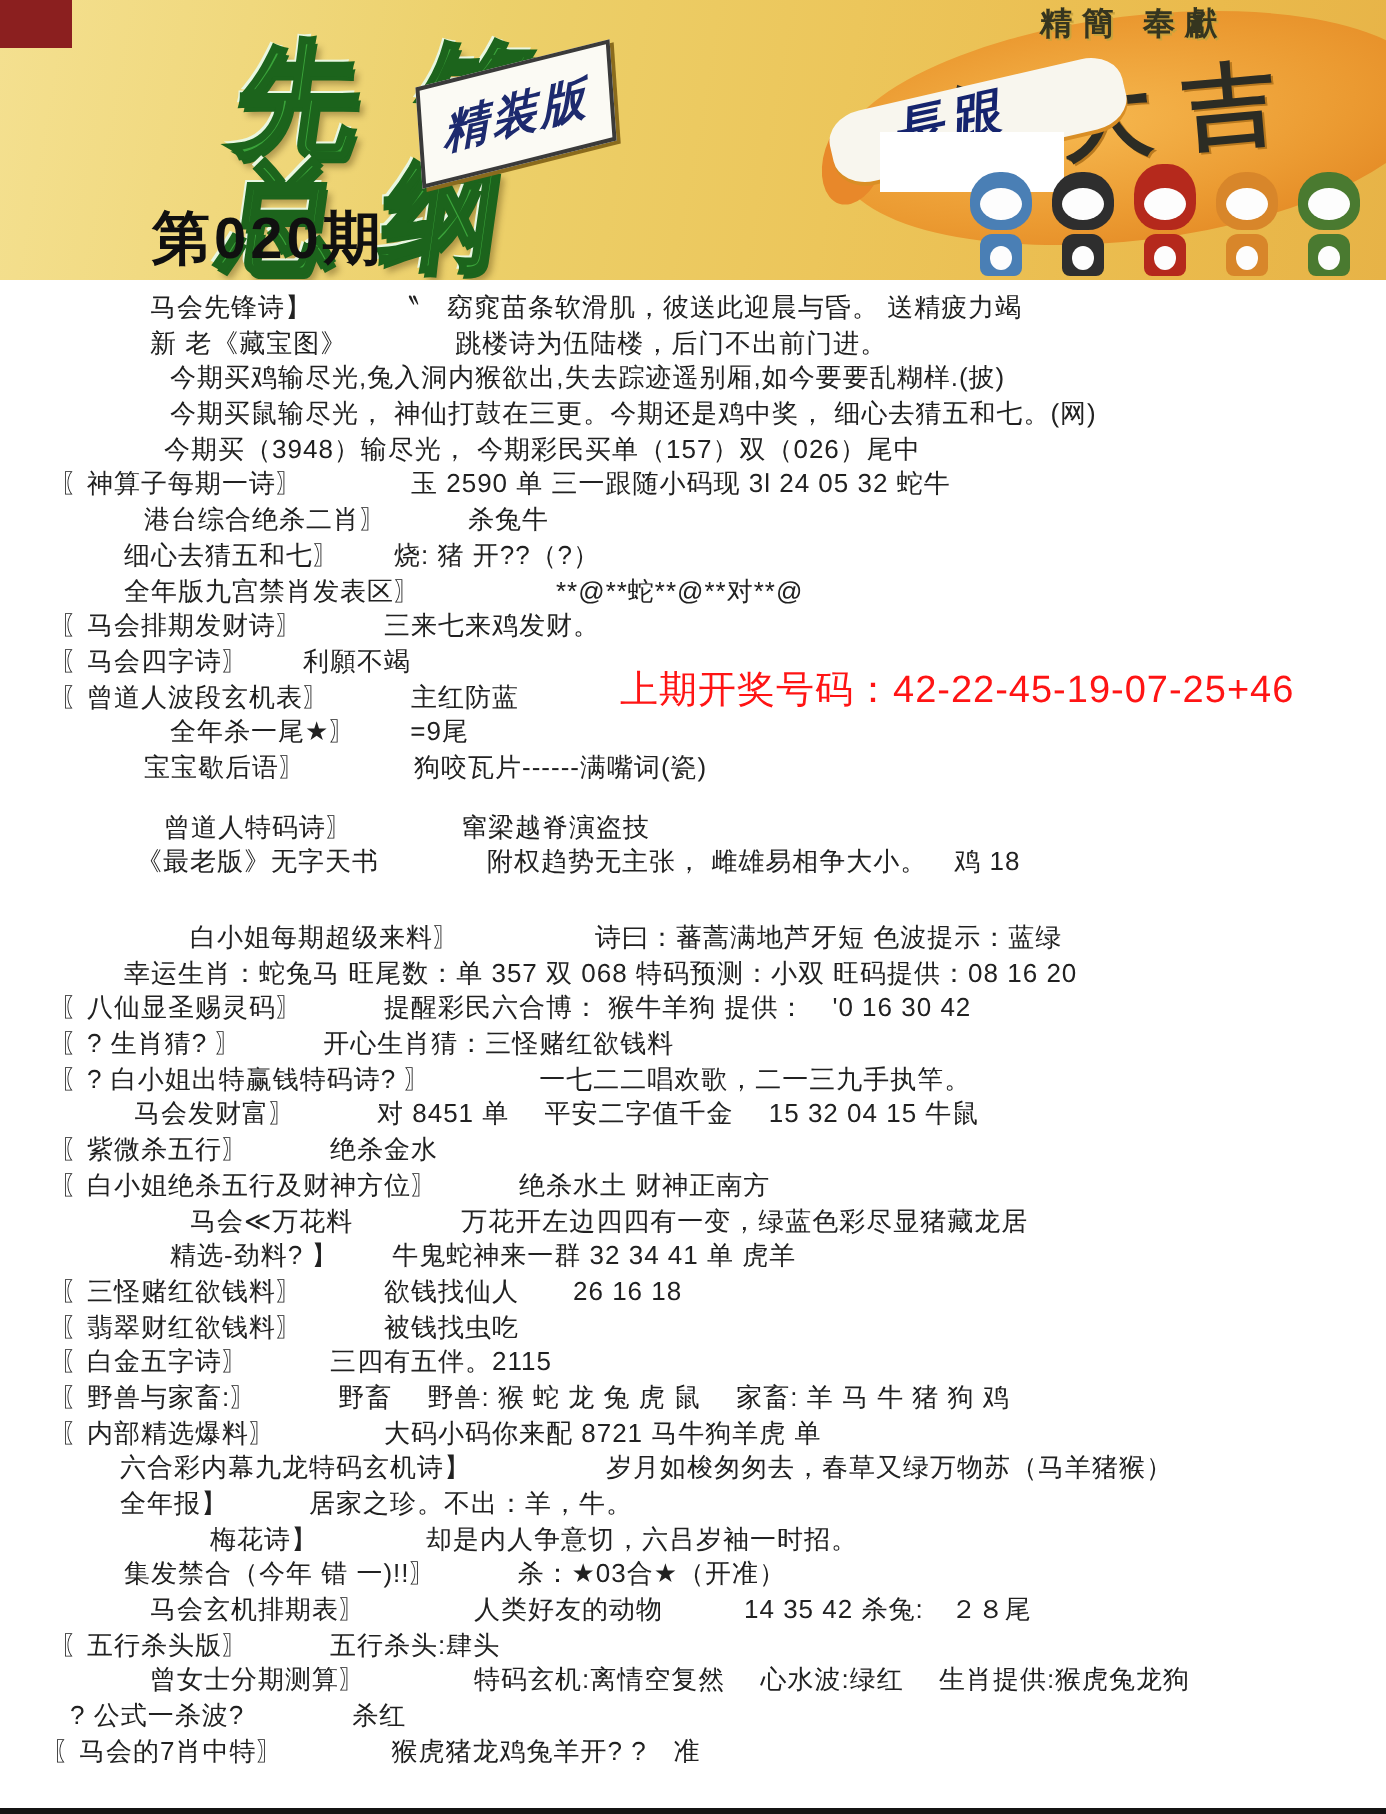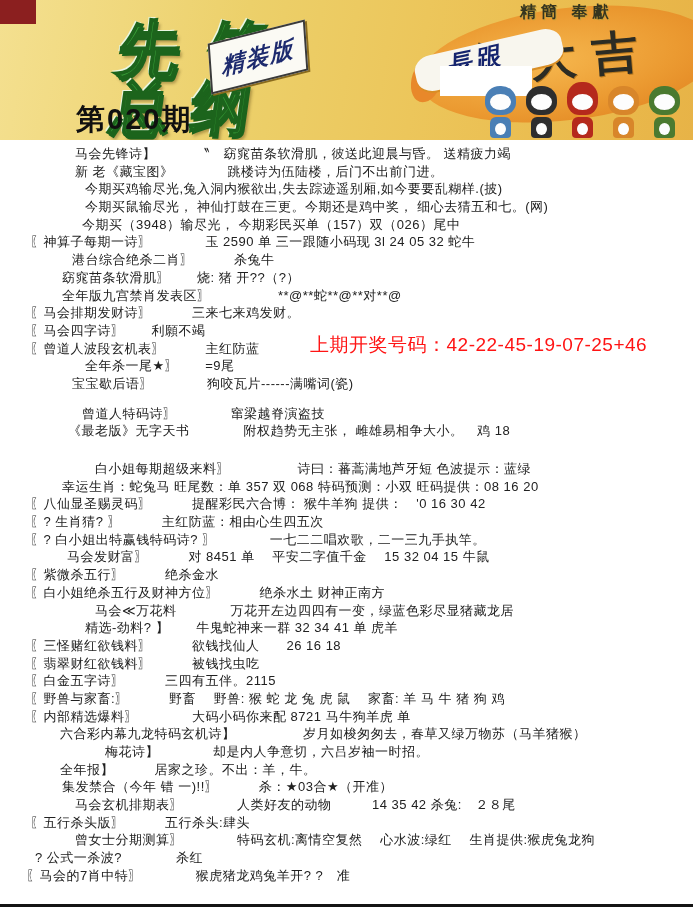--- a/index.html
+++ b/index.html
@@ -159,49 +159,49 @@
   <div class="left-streak"></div>
 
   <div class="sheet">
     <div class="line" style="margin-left:75px">马会先锋诗】　　　〝　窈窕苗条软滑肌，彼送此迎晨与昏。 送精疲力竭</div>
     <div class="line" style="margin-left:75px">新 老《藏宝图》　　　　跳楼诗为伍陆楼，后门不出前门进。</div>
     <div class="line" style="margin-left:85px">今期买鸡输尽光,兔入洞内猴欲出,失去踪迹遥别厢,如今要要乱糊样.(披)</div>
     <div class="line" style="margin-left:85px">今期买鼠输尽光， 神仙打鼓在三更。今期还是鸡中奖， 细心去猜五和七。(网)</div>
     <div class="line" style="margin-left:82px">今期买（3948）输尽光， 今期彩民买单（157）双（026）尾中</div>
     <div class="line" style="margin-left:30px">〖神算子每期一诗〗　　　　玉 2590 单 三一跟随小码现 3l 24 05 32 蛇牛</div>
     <div class="line" style="margin-left:72px">港台综合绝杀二肖〗　　　杀兔牛</div>
-    <div class="line" style="margin-left:62px">窈窕苗条软滑肌〗　　烧: 猪 开??（?）</div>
+    <div class="line" style="margin-left:62px">细心去猜五和七〗　　烧: 猪 开??（?）</div>
     <div class="line" style="margin-left:62px">全年版九宫禁肖发表区〗　　　　　**@**蛇**@**对**@</div>
     <div class="line" style="margin-left:30px">〖马会排期发财诗〗　　　三来七来鸡发财。</div>
     <div class="line" style="margin-left:30px">〖马会四字诗〗　　利願不竭</div>
     <div class="line" style="margin-left:30px">〖曾道人波段玄机表〗　　　主红防蓝</div>
     <div class="line" style="margin-left:85px">全年杀一尾★〗　　=9尾</div>
     <div class="line" style="margin-left:72px">宝宝歇后语〗　　　　狗咬瓦片------满嘴词(瓷)</div>
     <div class="line blank1"></div>
     <div class="line" style="margin-left:82px">曾道人特码诗〗　　　　窜梁越脊演盗技</div>
     <div class="line" style="margin-left:68px">《最老版》无字天书　　　　附权趋势无主张， 雌雄易相争大小。　鸡 18</div>
     <div class="line blank2"></div>
     <div class="line" style="margin-left:95px">白小姐每期超级来料〗　　　　　诗曰：蕃蒿满地芦牙短 色波提示：蓝绿</div>
     <div class="line" style="margin-left:62px">幸运生肖：蛇兔马 旺尾数：单 357 双 068 特码预测：小双 旺码提供：08 16 20</div>
     <div class="line" style="margin-left:30px">〖八仙显圣赐灵码〗　　　提醒彩民六合博： 猴牛羊狗 提供：　'0 16 30 42</div>
-    <div class="line" style="margin-left:30px">〖? 生肖猜? 〗　　　主红防蓝：相由心生四五次</div>
+    <div class="line" style="margin-left:30px">〖? 生肖猜? 〗　　　开心生肖猜：三怪赌红欲钱料</div>
     <div class="line" style="margin-left:30px">〖? 白小姐出特赢钱特码诗? 〗　　　　一七二二唱欢歌，二一三九手执竿。</div>
     <div class="line" style="margin-left:67px">马会发财富〗　　　对 8451 单　 平安二字值千金　 15 32 04 15 牛鼠</div>
     <div class="line" style="margin-left:30px">〖紫微杀五行〗　　　绝杀金水</div>
     <div class="line" style="margin-left:30px">〖白小姐绝杀五行及财神方位〗　　　绝杀水土 财神正南方</div>
     <div class="line" style="margin-left:95px">马会≪万花料　　　　万花开左边四四有一变，绿蓝色彩尽显猪藏龙居</div>
     <div class="line" style="margin-left:85px">精选-劲料? 】　　牛鬼蛇神来一群 32 34 41 单 虎羊</div>
     <div class="line" style="margin-left:30px">〖三怪赌红欲钱料〗　　　欲钱找仙人　　26 16 18</div>
     <div class="line" style="margin-left:30px">〖翡翠财红欲钱料〗　　　被钱找虫吃</div>
     <div class="line" style="margin-left:30px">〖白金五字诗〗　　　三四有五伴。2115</div>
     <div class="line" style="margin-left:30px">〖野兽与家畜:〗　　　野畜　 野兽: 猴 蛇 龙 兔 虎 鼠　 家畜: 羊 马 牛 猪 狗 鸡</div>
     <div class="line" style="margin-left:30px">〖内部精选爆料〗　　　　大码小码你来配 8721 马牛狗羊虎 单</div>
     <div class="line" style="margin-left:60px">六合彩内幕九龙特码玄机诗】　　　　　岁月如梭匆匆去，春草又绿万物苏（马羊猪猴）</div>
+    <div class="line" style="margin-left:60px">全年报】　　　居家之珍。不出：羊，牛。</div>
     <div class="line" style="margin-left:105px">梅花诗】　　　　却是内人争意切，六吕岁袖一时招。</div>
-    <div class="line" style="margin-left:60px">全年报】　　　居家之珍。不出：羊，牛。</div>
     <div class="line" style="margin-left:62px">集发禁合（今年 错 一)!!〗　　　杀：★03合★（开准）</div>
     <div class="line" style="margin-left:75px">马会玄机排期表〗　　　　人类好友的动物　　　14 35 42 杀兔:　２８尾</div>
     <div class="line" style="margin-left:30px">〖五行杀头版〗　　　五行杀头:肆头</div>
     <div class="line" style="margin-left:75px">曾女士分期测算〗　　　　特码玄机:离情空复然　 心水波:绿红　 生肖提供:猴虎兔龙狗</div>
     <div class="line" style="margin-left:35px">? 公式一杀波?　　　　杀红</div>
     <div class="line" style="margin-left:26px">〖马会的7肖中特〗　　　　猴虎猪龙鸡兔羊开? ?　准</div>
 
     <div class="prev-draw"><span>上期开奖号码：</span><span>42-22-45-19-07-25+46</span></div>
   </div>
 

